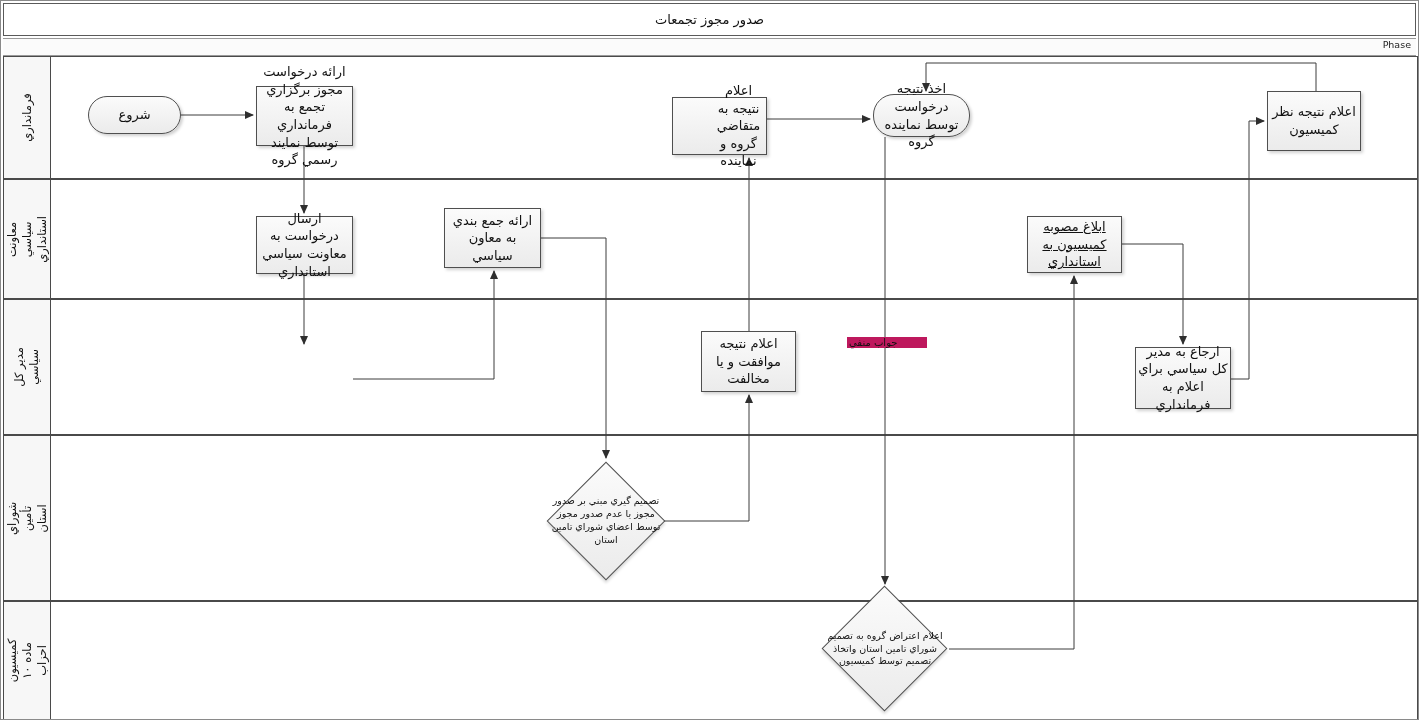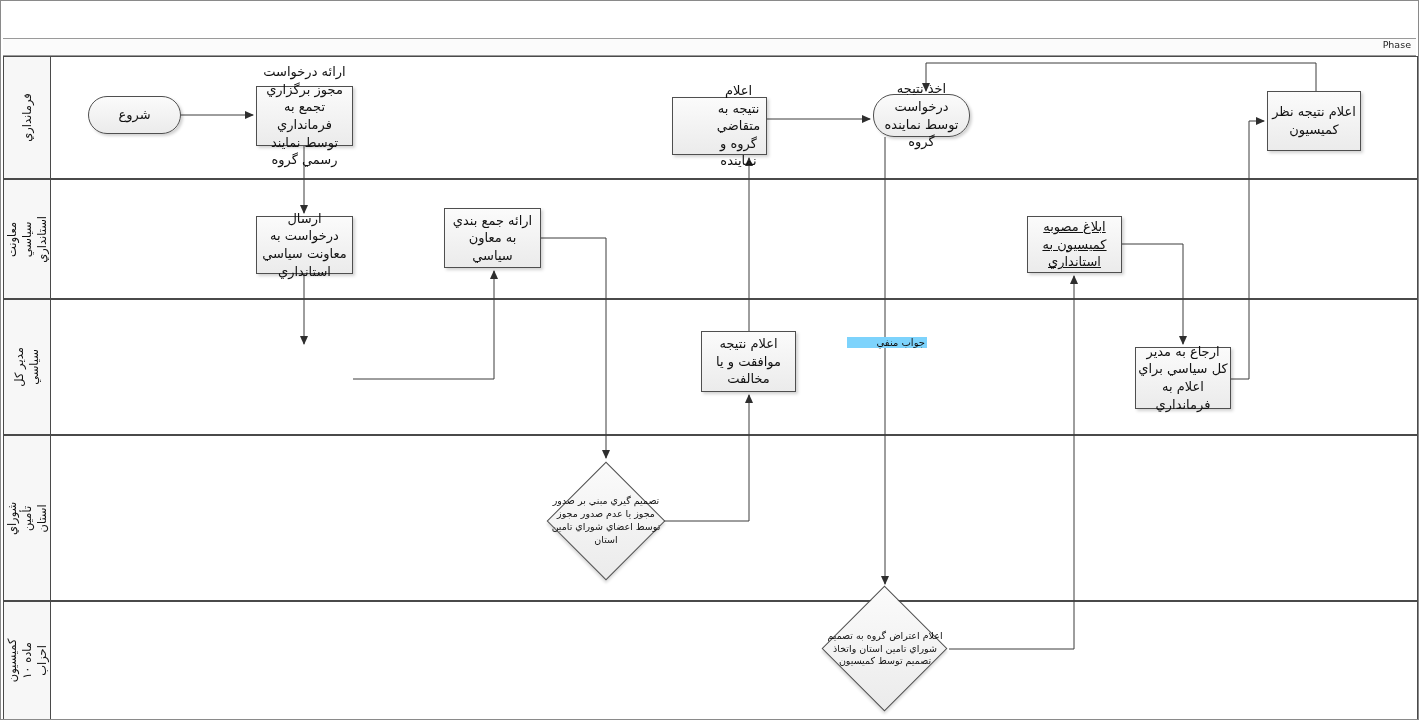--- a/index.html
+++ b/index.html
@@ -15,27 +15,30 @@
   .lane-strip>span{transform:rotate(-90deg);white-space:normal;text-align:center;font-size:11.5px;color:#111;direction:rtl;line-height:1.3;}
   svg.edges{position:absolute;left:0;top:0;width:1419px;height:720px;pointer-events:none;}
   .node{position:absolute;box-sizing:border-box;border:1px solid #4f4f4f;background:linear-gradient(180deg,#fbfbfb 0%,#ebebeb 100%);
     box-shadow:2px 2px 3px rgba(0,0,0,0.18);display:flex;align-items:center;justify-content:center;text-align:center;
     font-size:13px;line-height:1.35;color:#111;direction:rtl;padding:2px;}
   .terminator{border-radius:21px;}
   .diamond{position:absolute;box-sizing:border-box;border:1px solid #4f4f4f;background:linear-gradient(135deg,#fbfbfb 0%,#ebebeb 100%);
     transform:rotate(45deg);box-shadow:2px 2px 3px rgba(0,0,0,0.15);}
   .diamond-text{position:absolute;display:flex;align-items:center;justify-content:center;text-align:center;
     font-size:9.5px;line-height:1.35;color:#111;direction:rtl;}
-  .edge-label{position:absolute;font-size:10px;color:#111;background:#7dd3fc;direction:rtl;text-align:right;padding:0 2px;}
+  .edge-label{position:absolute;font-size:10px;color:#111;background:#be185d;direction:rtl;text-align:left;padding:0 2px;}
 </style>
 </head>
 <body>
 
 <div class="canvas">
 
+  <div class="title-bar">
+    <span>صدور مجوز تجمعات</span>
+  </div>
 
   <div class="phase-bar">
     <span>Phase</span>
   </div>
 
   <div class="lane" style="top:55px;height:123px;">
     <div class="lane-strip">
       <span style="width:110px;">فرمانداري</span>
     </div>
   </div>

